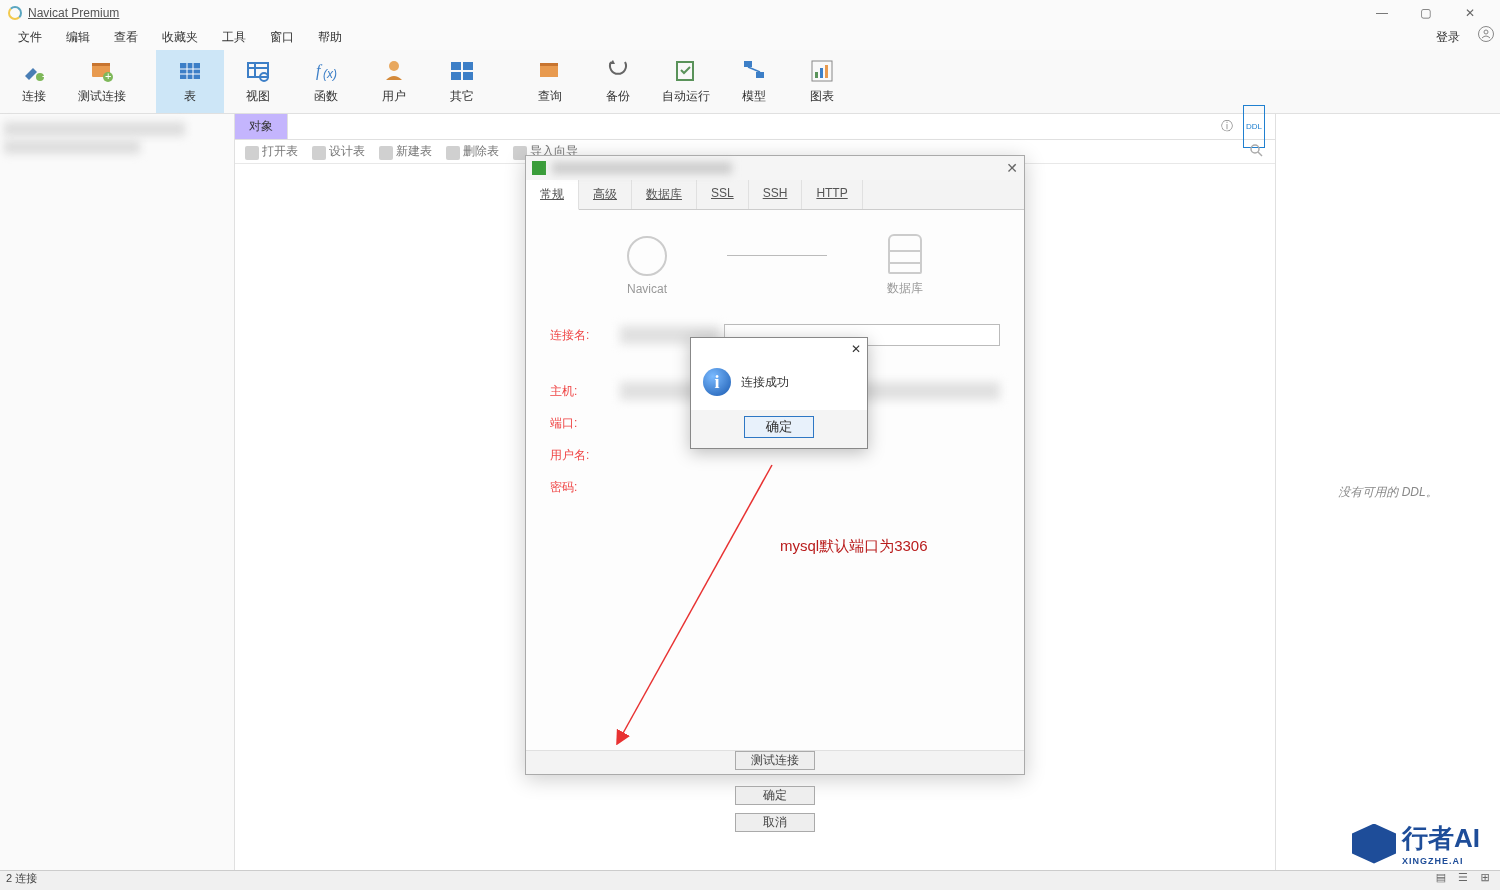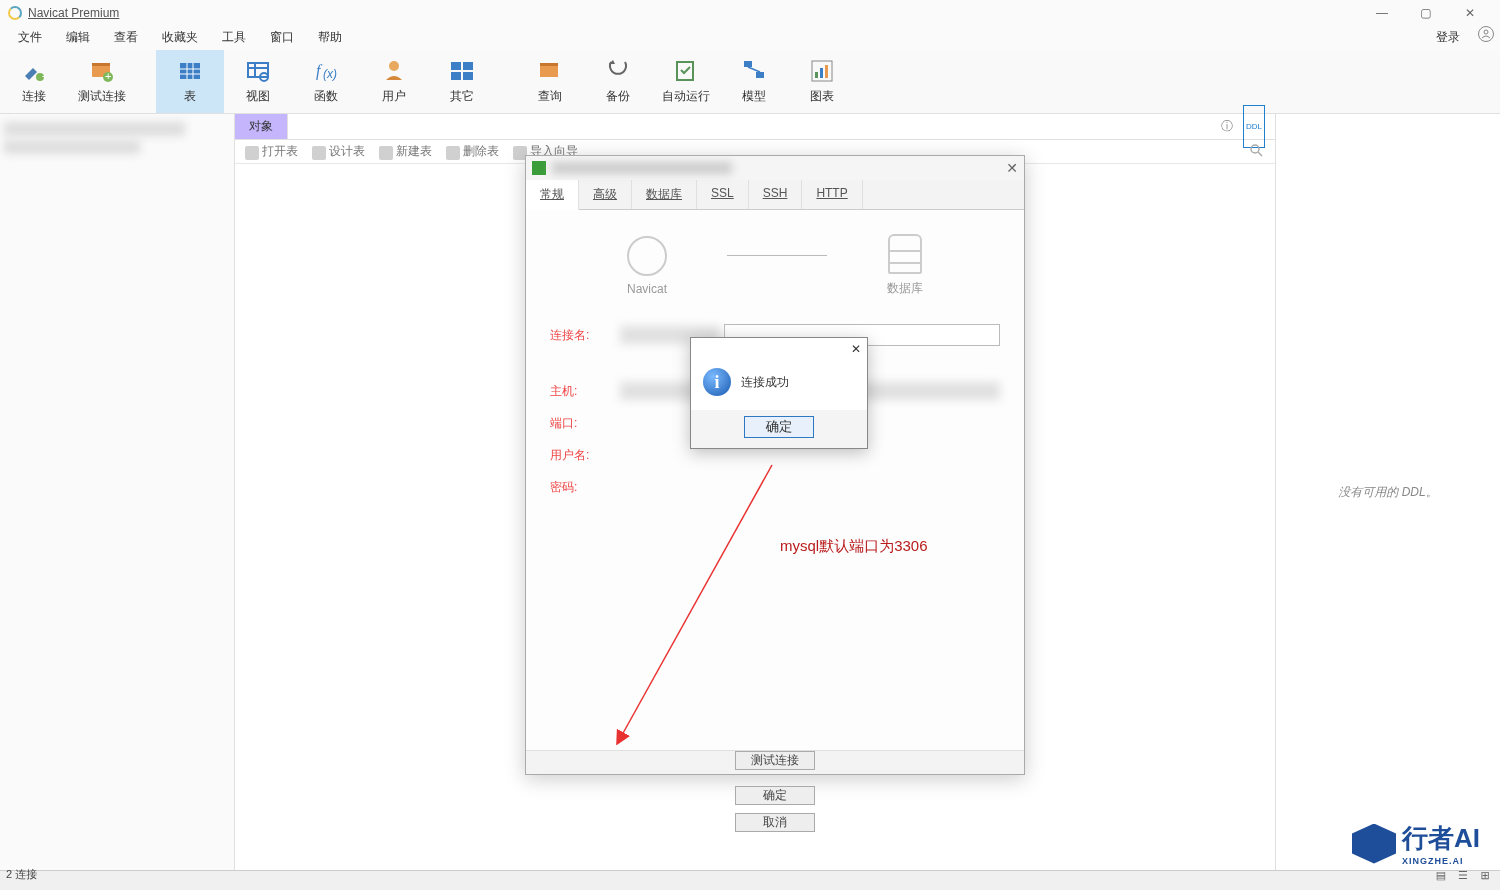--- a/index.html
+++ b/index.html
@@ -41,21 +41,21 @@
 .subtool { height: 24px; display: flex; align-items: center; gap: 2px; padding: 0 4px; border-bottom: 1px solid #e8e8e8; color: #777; }
 .subtool .item { display: flex; align-items: flex-end; gap: 3px; padding: 0 6px; }
 .subtool .si { width: 14px; height: 14px; background: #d0d0d0; border-radius: 2px; }
 .subtool .search { margin-left: auto; color: #aaa; padding-right: 8px; }
 
 .content { flex: 1; position: relative; background: #fff; }
 
 .rightpane { width: 225px; border-left: 1px solid #e0e0e0; display: flex; align-items: center; justify-content: center; color: #888; font-style: italic; }
 
 
-.status { height: 20px; background: #f0f0f0; border-top: 1px solid #ccc; display: flex; align-items: flex-end; padding: 8px 6px; color: #444; font-size: 11px; }
+.status { height: 20px; background: #f0f0f0; border-top: 1px solid #ccc; display: flex; align-items: flex-start; padding: 0 6px; color: #444; font-size: 11px; }
 .status .right { margin-left: auto; display: flex; gap: 4px; }
 .status .right div { width: 18px; text-align: center; color: #666; }
 
 
 .conndlg { position: absolute; left: 525px; top: 155px; width: 500px; height: 620px; background: #fdfdfd; border: 1px solid #aaa; box-shadow: 0 4px 20px rgba(0,0,0,0.2); display: flex; flex-direction: column; }
 .conndlg .dlgtitle { height: 24px; display: flex; align-items: center; background: #f5f5f5; padding: 0 6px; }
 .conndlg .dlgtitle .ni { width: 14px; height: 14px; background: #3a9d3a; margin-right: 6px; }
 .conndlg .dlgtitle .blurt { filter: blur(4px); background: #ccc; width: 180px; height: 12px; }
 .conndlg .dlgtitle .close { margin-left: auto; color: #666; font-size: 14px; }
 .conndlg .tabbar { display: flex; border-bottom: 1px solid #ccc; background: #f3f3f3; }

